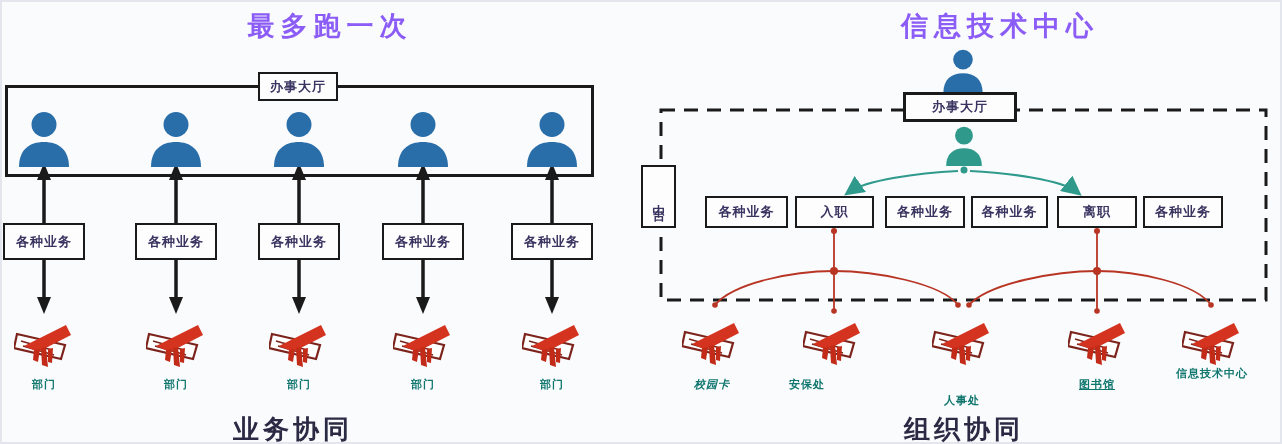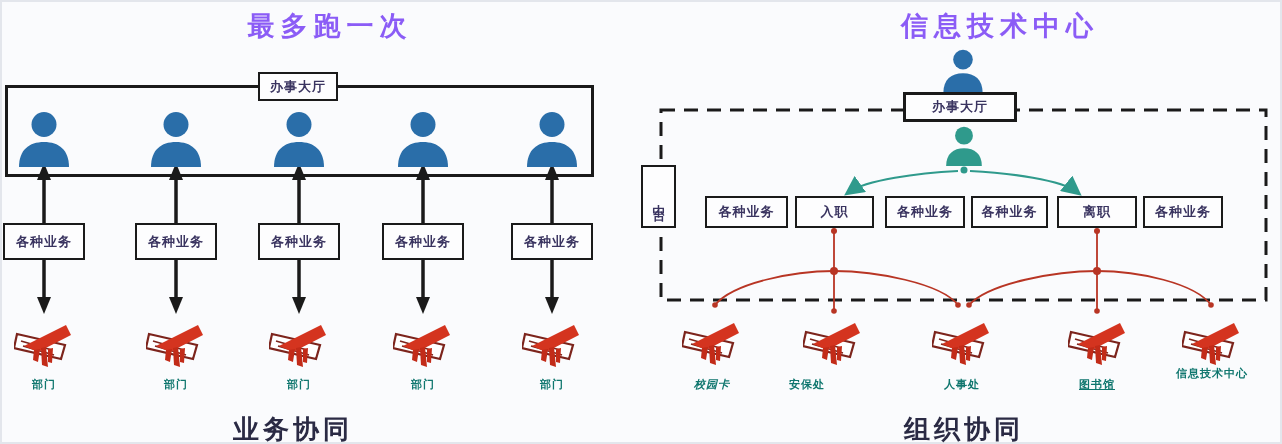--- a/index.html
+++ b/index.html
@@ -167,19 +167,19 @@
 
   <div class="abs dbox thin" style="left:705px;top:196px;width:83px;height:32px;">各种业务</div>
   <div class="abs dbox thin" style="left:795px;top:196px;width:79px;height:32px;">入职</div>
   <div class="abs dbox thin" style="left:885px;top:196px;width:80px;height:32px;">各种业务</div>
   <div class="abs dbox thin" style="left:971px;top:196px;width:77px;height:32px;">各种业务</div>
   <div class="abs dbox thin" style="left:1057px;top:196px;width:80px;height:32px;">离职</div>
   <div class="abs dbox thin" style="left:1143px;top:196px;width:80px;height:32px;">各种业务</div>
 
   <div class="abs ctr redlabel" style="left:712px;top:377px;font-style:italic;">校园卡</div>
   <div class="abs ctr redlabel" style="left:807px;top:377px;">安保处</div>
-  <div class="abs ctr redlabel" style="left:962px;top:377px;">人事处</div>
+  <div class="abs ctr redlabel" style="left:962px;top:393px;">人事处</div>
   <div class="abs ctr redlabel" style="left:1097px;top:377px;text-decoration:underline;">图书馆</div>
   <div class="abs ctr redlabel" style="left:1212px;top:366px;">信息技术中心</div>
 
   <div class="abs ctr caption" style="left:964px;top:412px;">组织协同</div>
 
 </div>
 
 </body></html>

